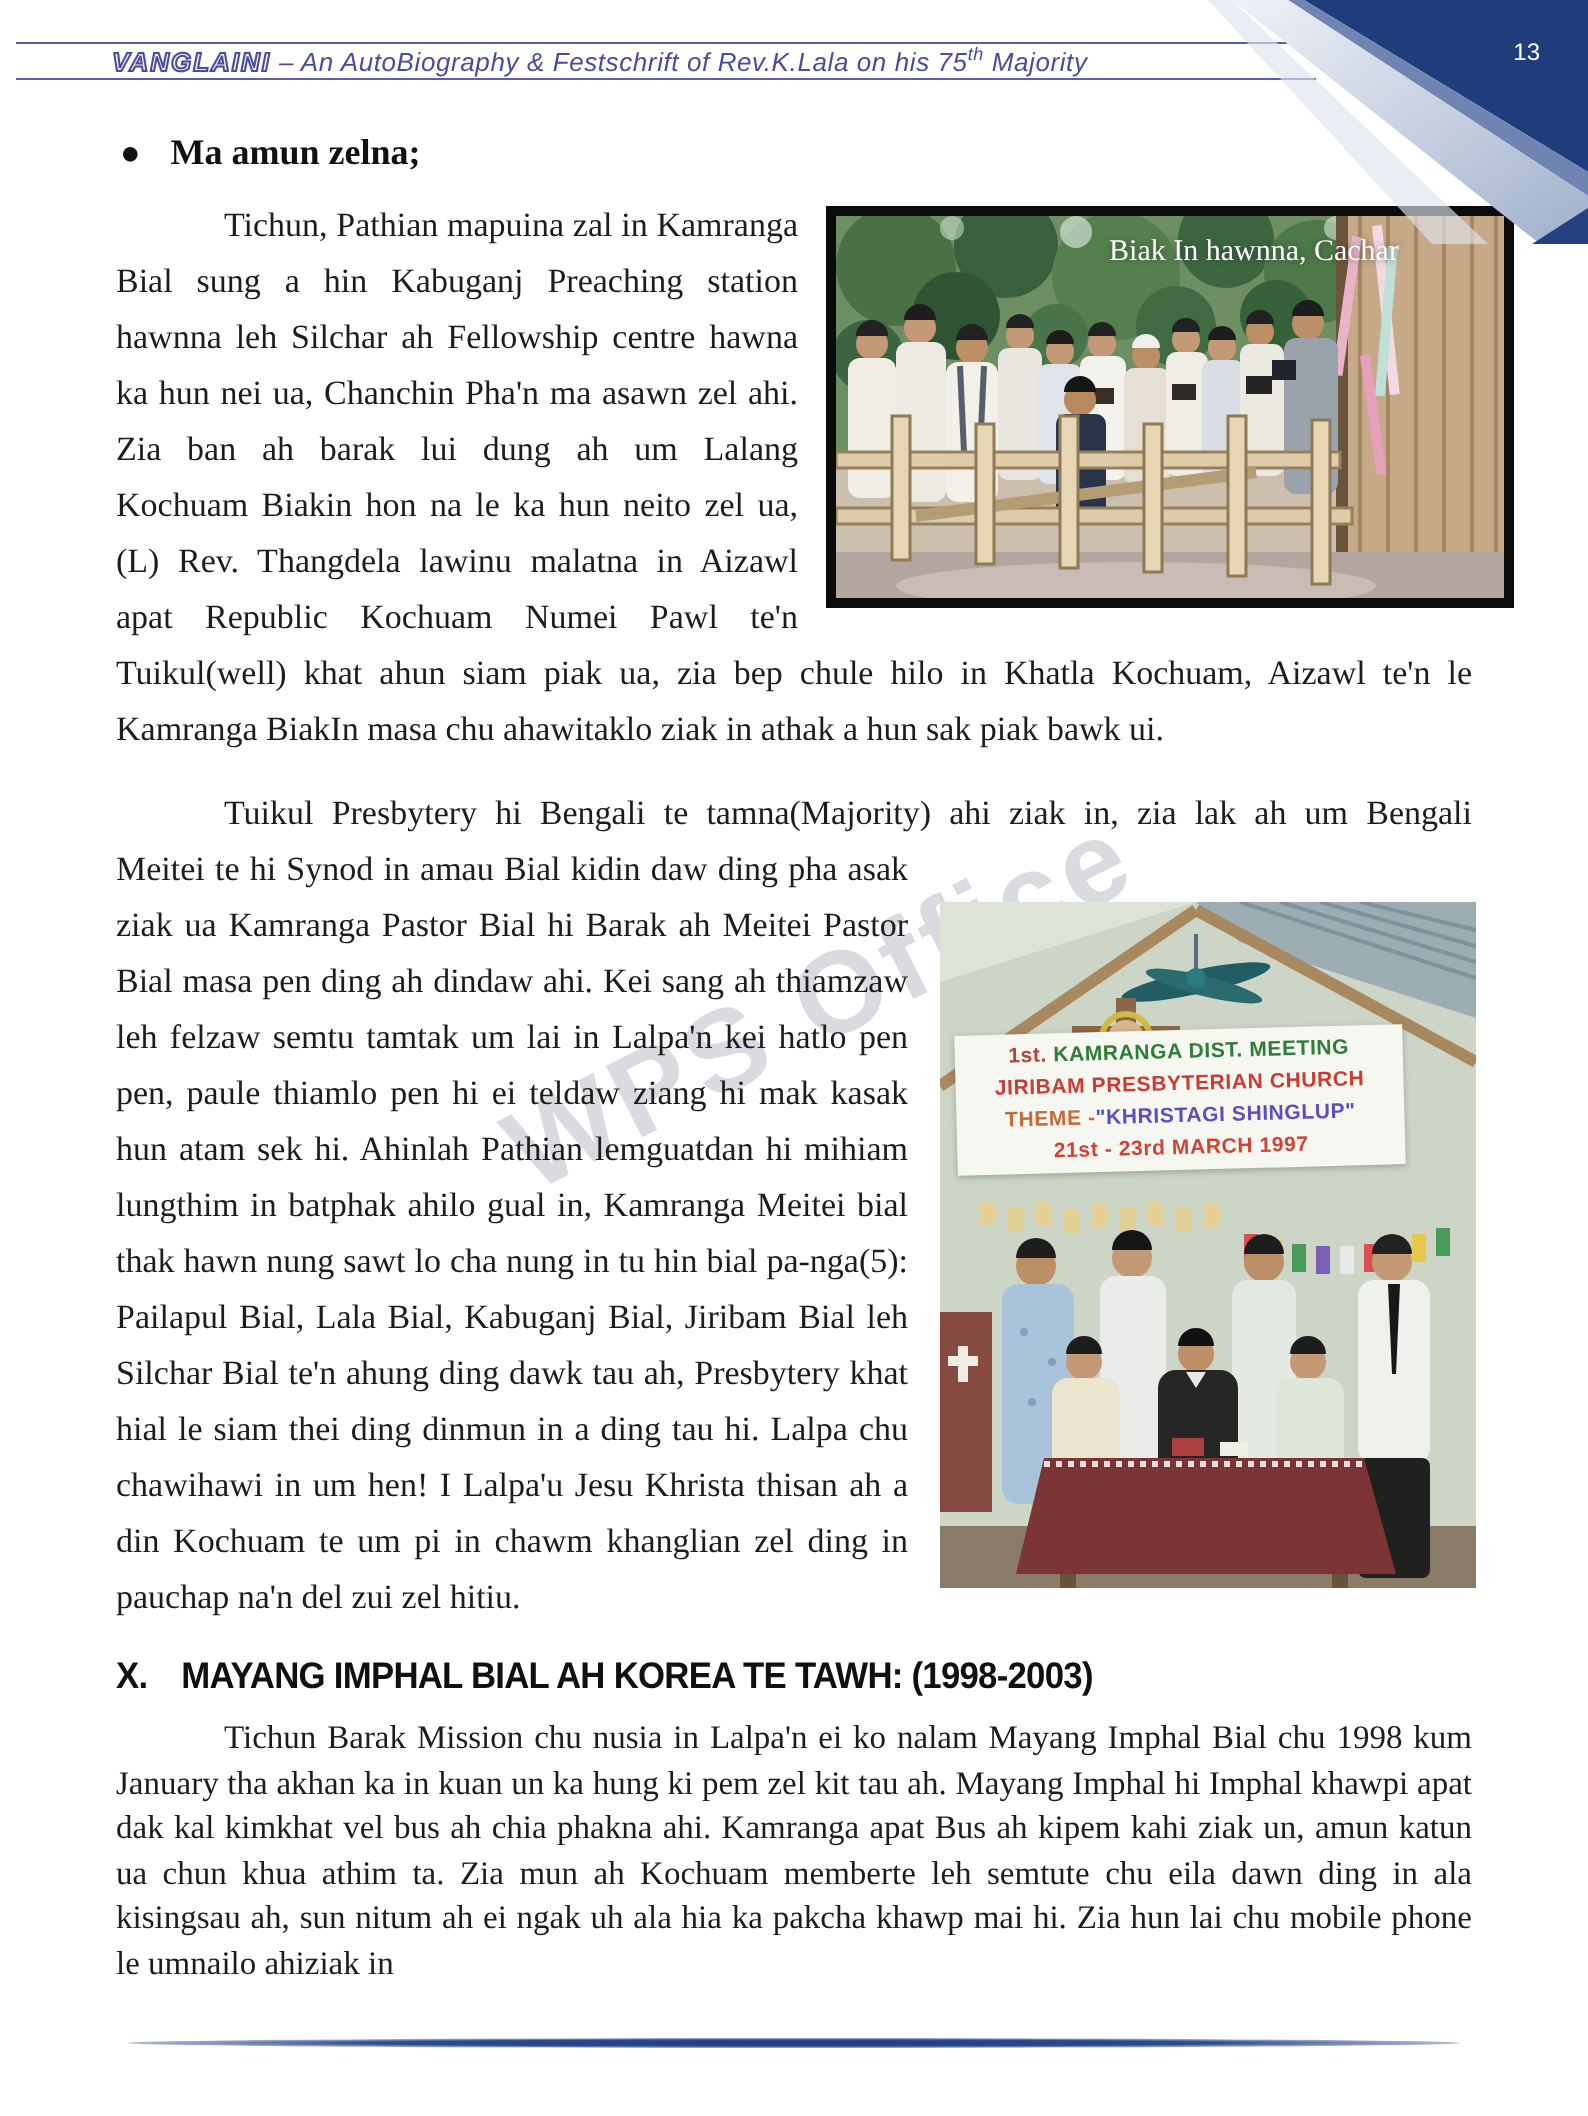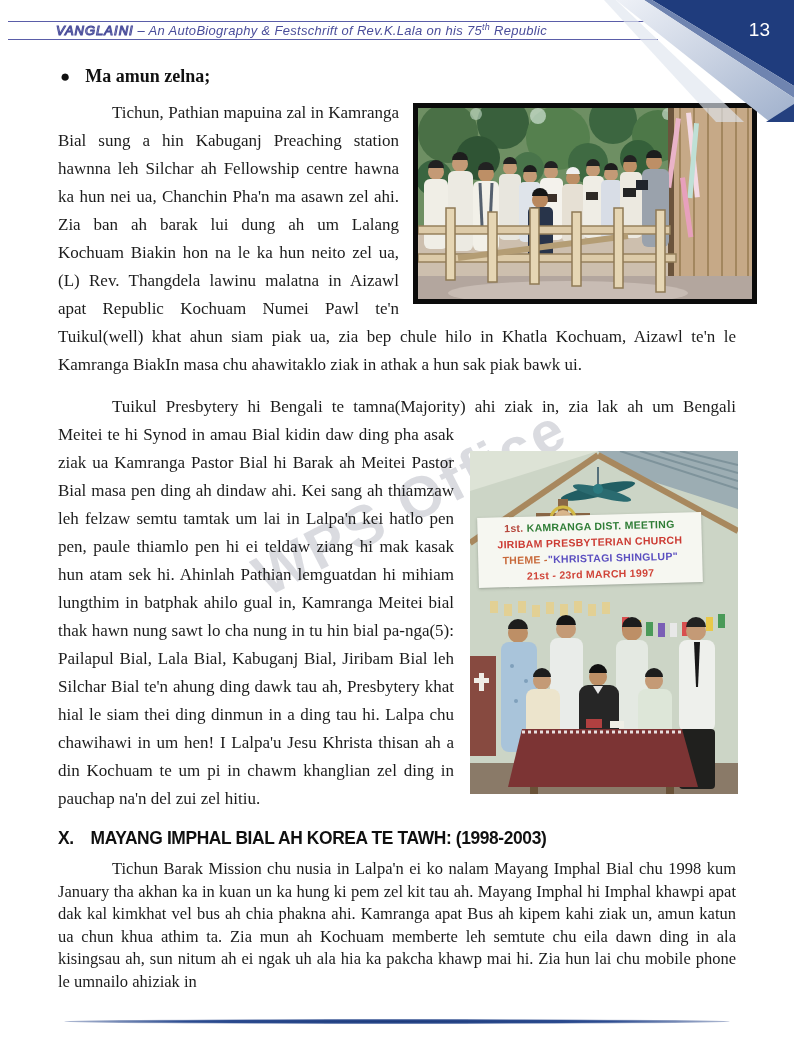--- a/index.html
+++ b/index.html
@@ -13,29 +13,29 @@
   .rule{position:absolute;left:8px;width:650px;height:1px;background:#5a5da8;}
   .rule-top{top:21px;}
   .rule-bottom{top:39px;}
   .header-title{
     position:absolute;top:22px;left:56px;width:600px;height:17px;
     font-family:"Liberation Sans",sans-serif;font-style:italic;font-size:13px;
     color:#4a4d9a;white-space:nowrap;letter-spacing:.3px;
   }
   .header-title sup{font-size:9px;}
   .vang{
-    font-weight:400;color:#eef0fa;letter-spacing:1px;
+    font-weight:700;color:#eef0fa;letter-spacing:1px;
     -webkit-text-stroke:1px #4a4d9a;text-shadow:0 0 1px #4a4d9a;
   }
 
   
   .corner{position:absolute;top:0;right:0;z-index:3;}
   .page-number{
     position:absolute;top:19px;right:24px;z-index:4;
-    font-family:"Liberation Sans",sans-serif;font-size:19px;color:#ffffff;
+    font-family:"Liberation Sans",sans-serif;font-size:12px;color:#ffffff;
   }
 
   
   .watermark{
     position:absolute;left:170px;top:468px;width:480px;z-index:1;
     text-align:center;transform:rotate(-27deg);
     font-family:"Liberation Sans",sans-serif;font-weight:700;font-size:58px;
     letter-spacing:3px;color:rgba(168,170,180,.42);
   }
 
@@ -108,21 +108,21 @@
 </style>
 </head>
 <body>
 
 <div class="watermark">WPS Office</div>
 
 <div class="header-band">
   <div class="rule rule-top"></div>
   <div class="rule rule-bottom"></div>
   <div class="header-title">
-    <span class="vang">VANGLAINI</span><span> – An AutoBiography &amp; Festschrift of Rev.K.Lala on his 75</span><sup>th</sup><span> Republic</span>
+    <span class="vang">VANGLAINI</span><span> – An AutoBiography &amp; Festschrift of Rev.K.Lala on his 75</span><sup>th</sup><span> Majority</span>
   </div>
 </div>
 
 <svg class="corner" width="200" height="122" viewBox="0 0 200 122">
   <defs>
     <linearGradient id="silver" x1="0" y1="0" x2="1" y2="1">
       <stop offset="0" stop-color="#eef1f7"></stop>
       <stop offset="0.5" stop-color="#c9d2e2"></stop>
       <stop offset="1" stop-color="#9fb0cc"></stop>
     </linearGradient>
@@ -259,20 +259,21 @@
           <g fill="#e6d6b4" stroke="#8f7a55" stroke-width="1.5">
             <rect x="28" y="100" width="9" height="72"></rect>
             <rect x="70" y="104" width="9" height="70"></rect>
             <rect x="112" y="100" width="9" height="76"></rect>
             <rect x="154" y="104" width="9" height="74"></rect>
             <rect x="196" y="100" width="9" height="80"></rect>
             <rect x="238" y="102" width="9" height="82"></rect>
           </g>
         </g>
       </svg>
+      <div class="photo1-caption">Biak In hawnna, Cachar</div>
     </div>
     <span>Tichun, Pathian mapuina zal in Kamranga Bial sung a hin Kabuganj Preaching station hawnna leh Silchar ah Fellowship centre hawna ka hun nei ua, Chanchin Pha'n ma asawn zel ahi. Zia ban ah barak lui dung ah um Lalang Kochuam Biakin hon na le ka hun neito zel ua, (L) Rev. Thangdela lawinu malatna in Aizawl apat Republic Kochuam Numei Pawl te'n Tuikul(well) khat ahun siam piak ua, zia bep chule hilo in Khatla Kochuam, Aizawl te'n le Kamranga BiakIn masa chu ahawitaklo ziak in athak a hun sak piak bawk ui.</span>
   </div>
 
   <div class="para indent para2-lead">
     <span>Tuikul Presbytery hi Bengali te tamna(Majority) ahi ziak in, zia lak ah um Bengali</span>
   </div>
   <div class="para para2-rest">
     <div class="photo2">
       <svg viewBox="0 0 268 343" preserveAspectRatio="none">

